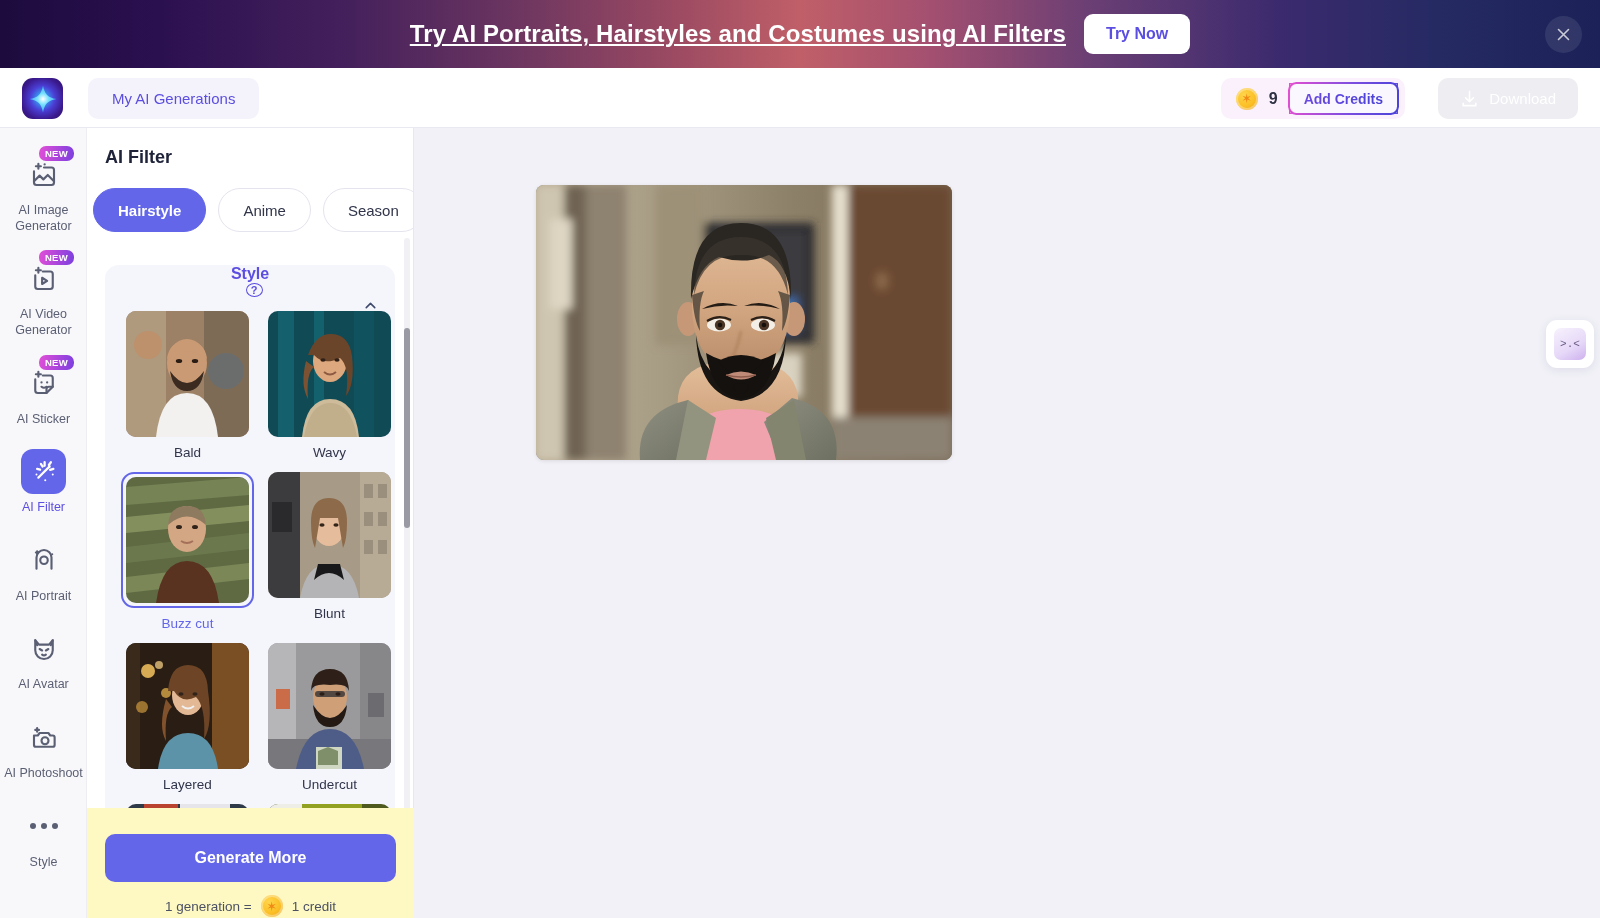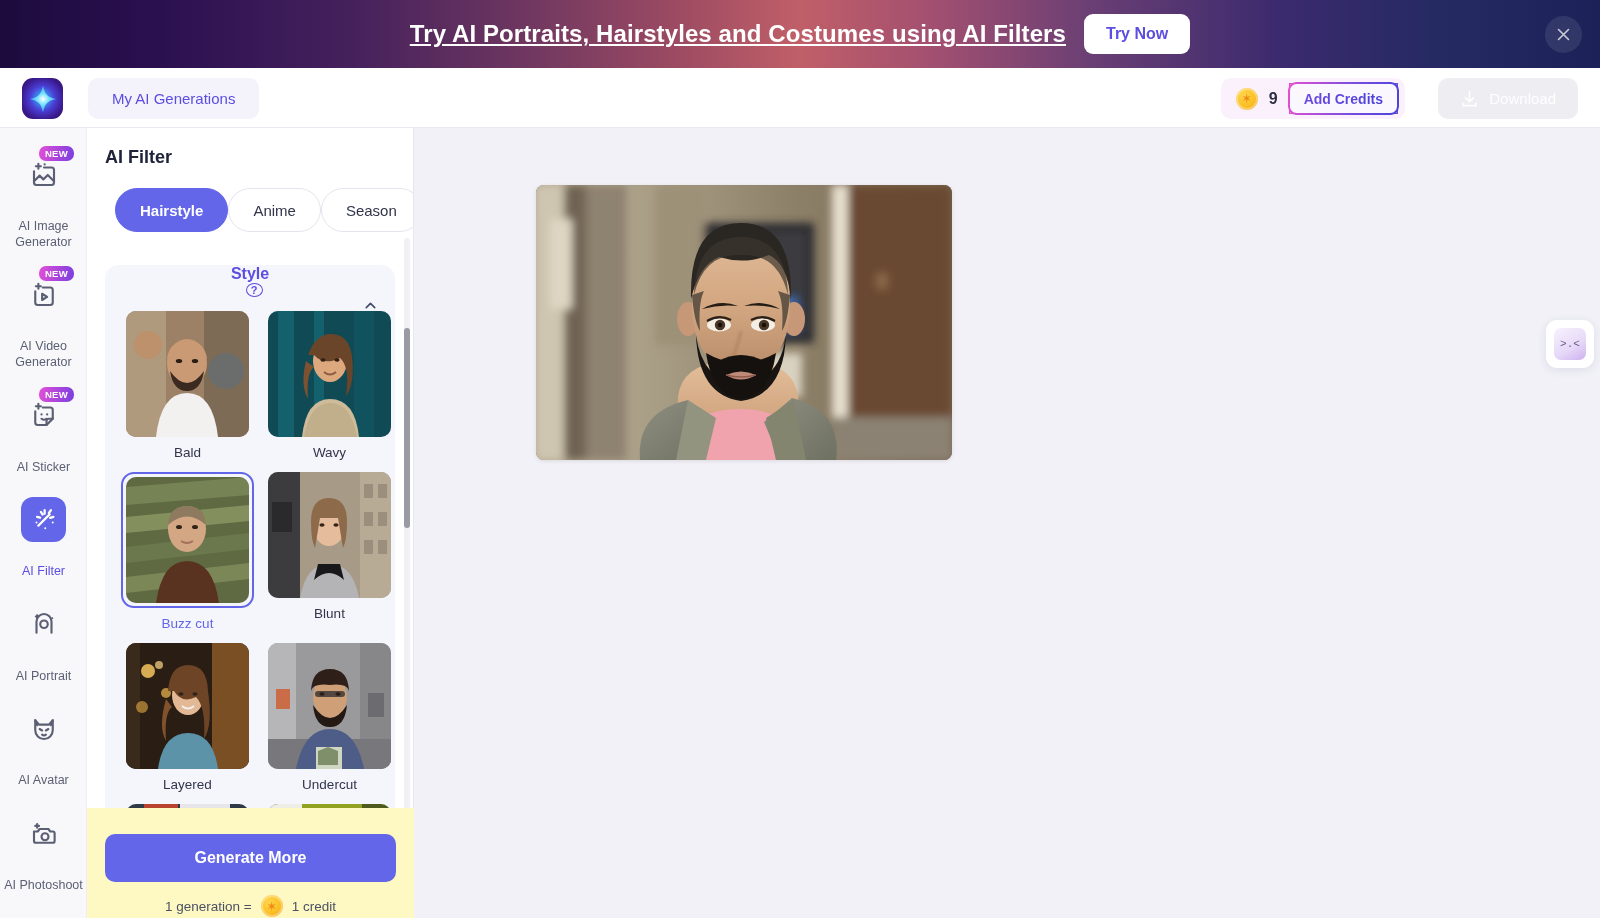--- a/index.html
+++ b/index.html
@@ -113,21 +113,21 @@
 
   
   .rail {
     position: absolute; left: 0; top: 0; width: 87px; height: 790px;
     background: #f8f8fb; border-right: 1px solid #ededf2;
     padding-top: 14px;
   }
   .rail-item {
     position: relative; width: 87px; padding: 10px 4px 8px;
     display: flex; flex-direction: column; align-items: center;
-    cursor: pointer; margin-bottom: 4px; gap: 16px;
+    cursor: pointer; margin-bottom: 4px;
   }
   .rail-icon {
     width: 45px; height: 45px; border-radius: 12px;
     display: flex; align-items: center; justify-content: center;
     position: relative;
   }
   .rail-icon svg { width: 30px; height: 30px; }
   .rail-item.active .rail-icon { background: #6366e8; }
   .rail-label {
     margin-top: 6px; font-size: 12.5px; color: #5a5f73;
@@ -147,22 +147,22 @@
   
   .panel {
     position: absolute; left: 87px; top: 0; width: 327px; height: 790px;
     background: #ffffff; border-right: 1px solid #e7e7ef;
   }
   .panel-title {
     position: absolute; left: 18px; top: 19px;
     font-size: 18px; font-weight: 600; color: #20243a;
   }
   .tab-row {
-    position: absolute; left: 28px; top: 60px; right: 0;
-    display: flex; overflow: hidden;
+    position: absolute; left: 6px; top: 60px; right: 0;
+    display: flex; gap: 12px; overflow: hidden;
   }
   .tab {
     height: 44px; padding: 0 24px; border-radius: 22px;
     border: 1px solid #e4e4ee; background: #ffffff;
     display: flex; align-items: center; justify-content: center;
     font-size: 15px; color: #31354a; cursor: pointer;
     white-space: nowrap; flex: none;
   }
   .tab.active {
     background: #6366e8; border-color: #6366e8; color: #ffffff; font-weight: 600;

